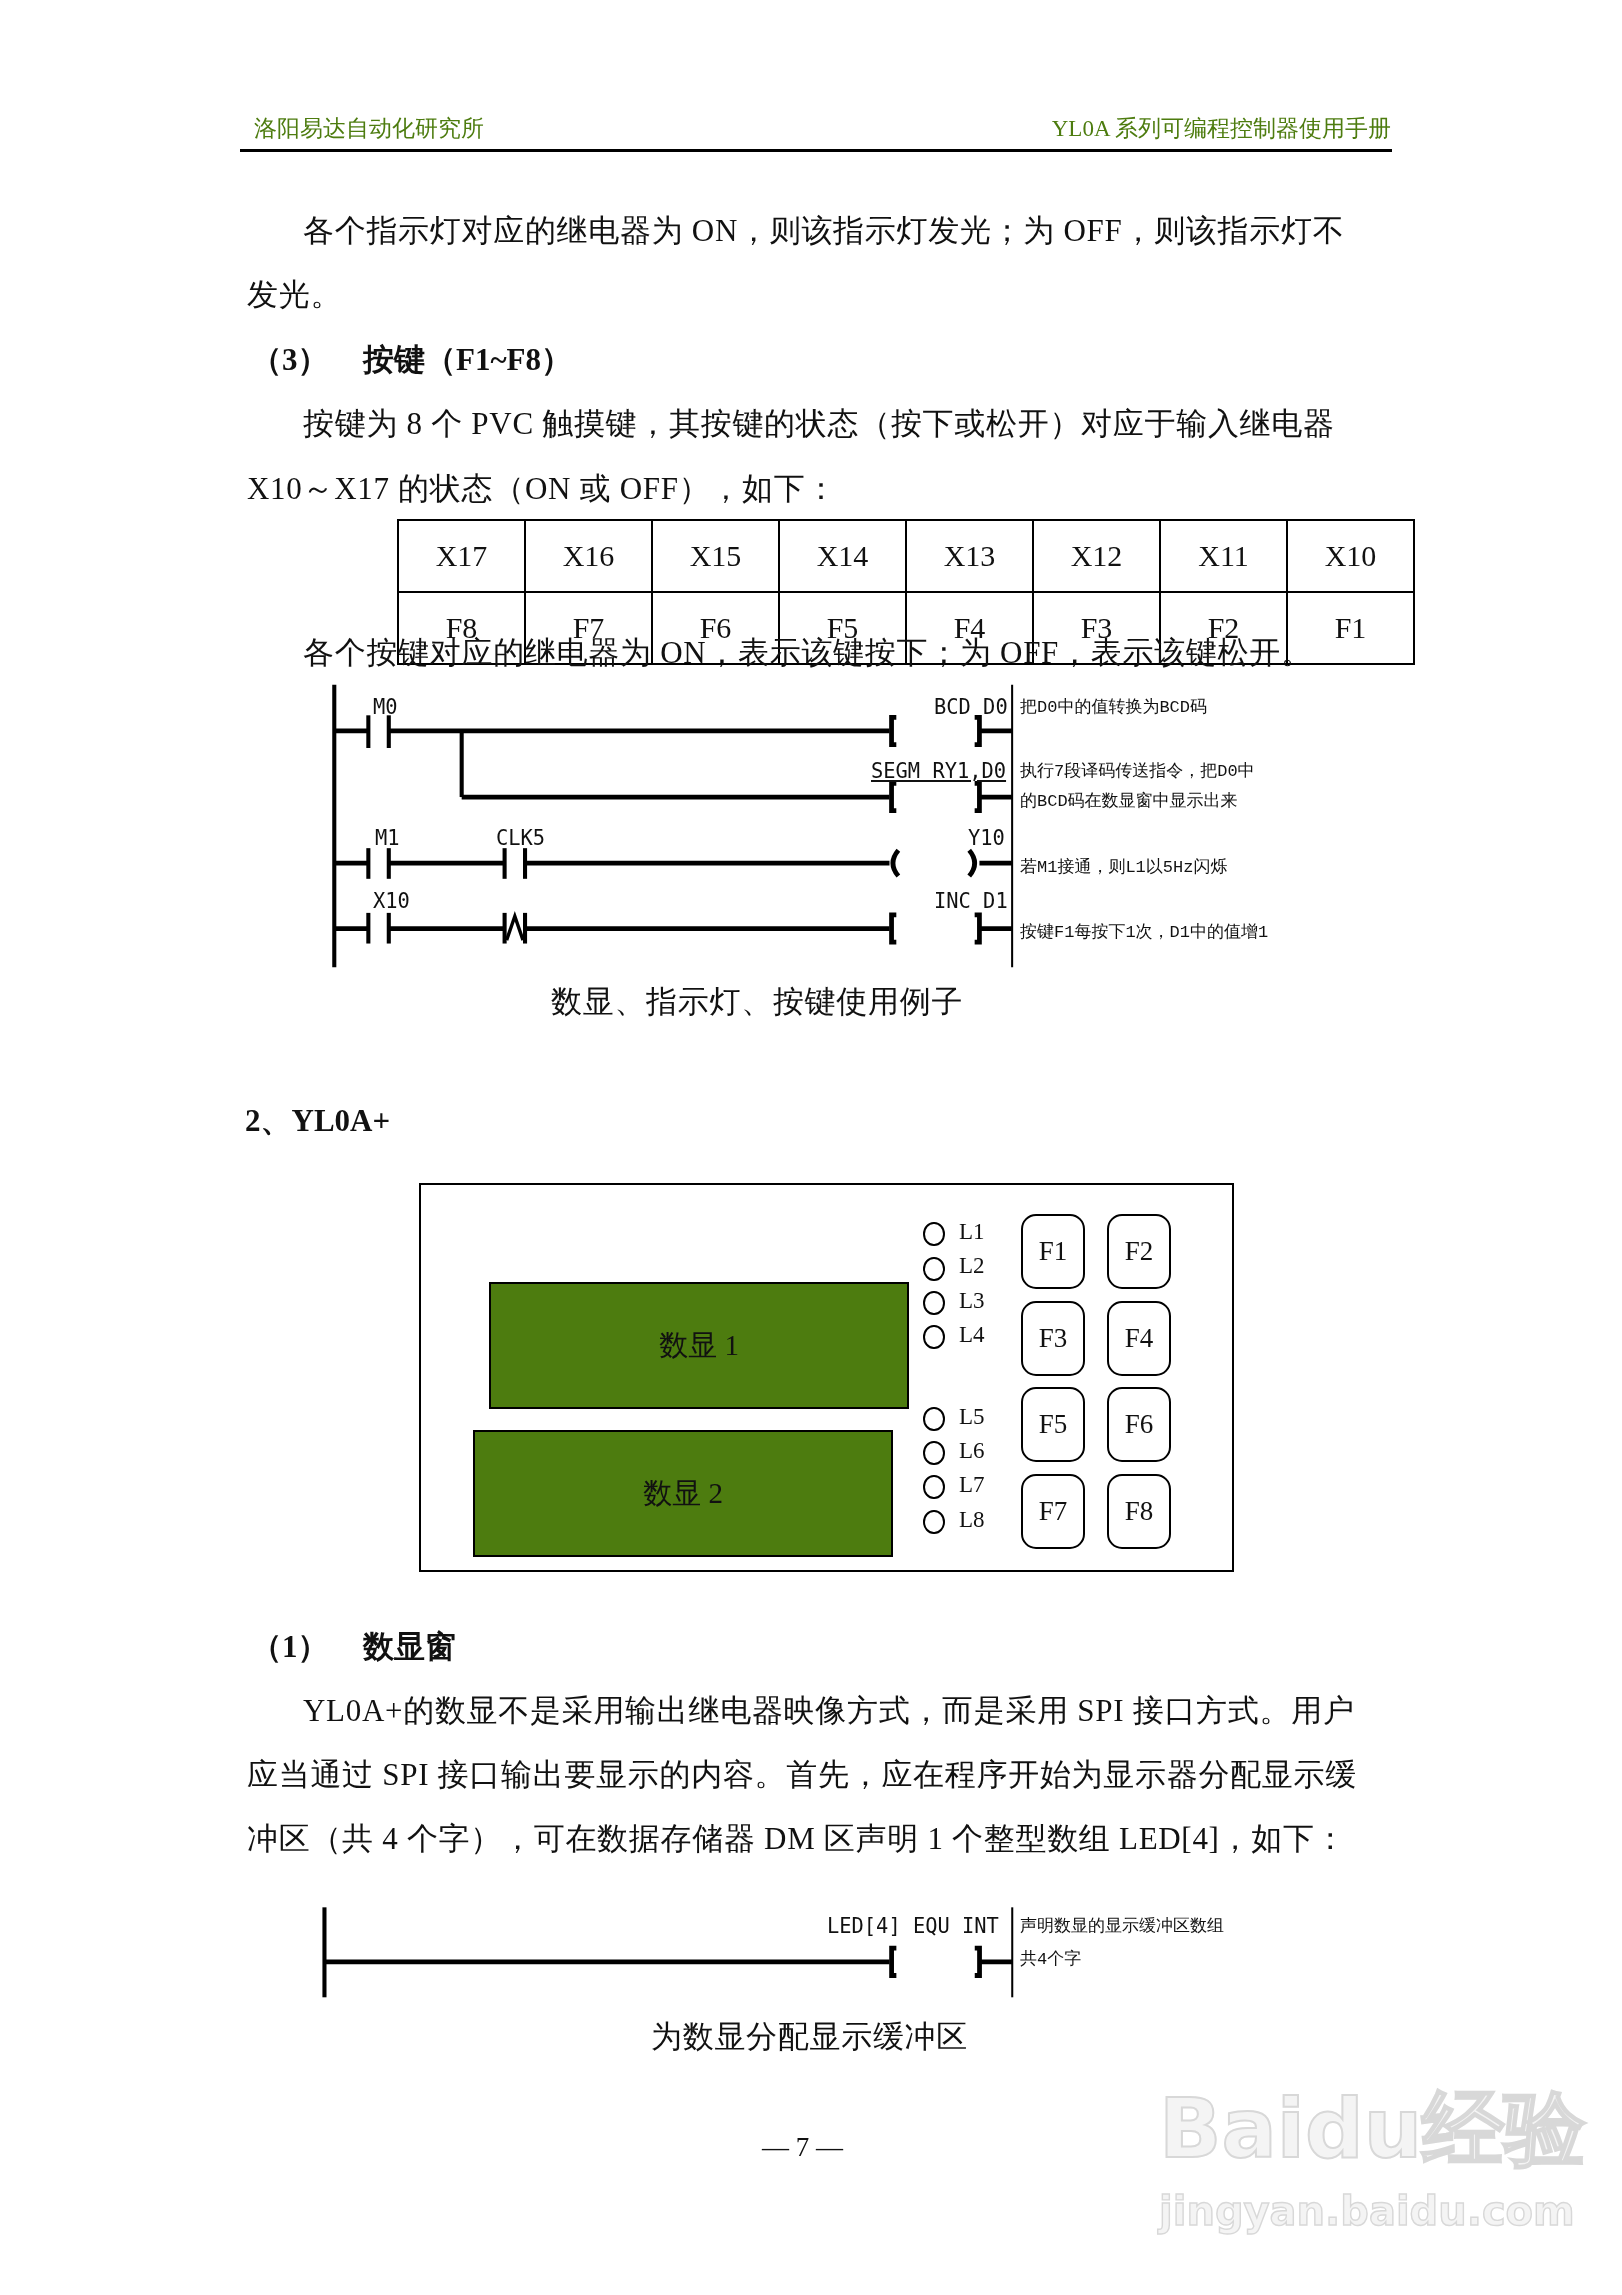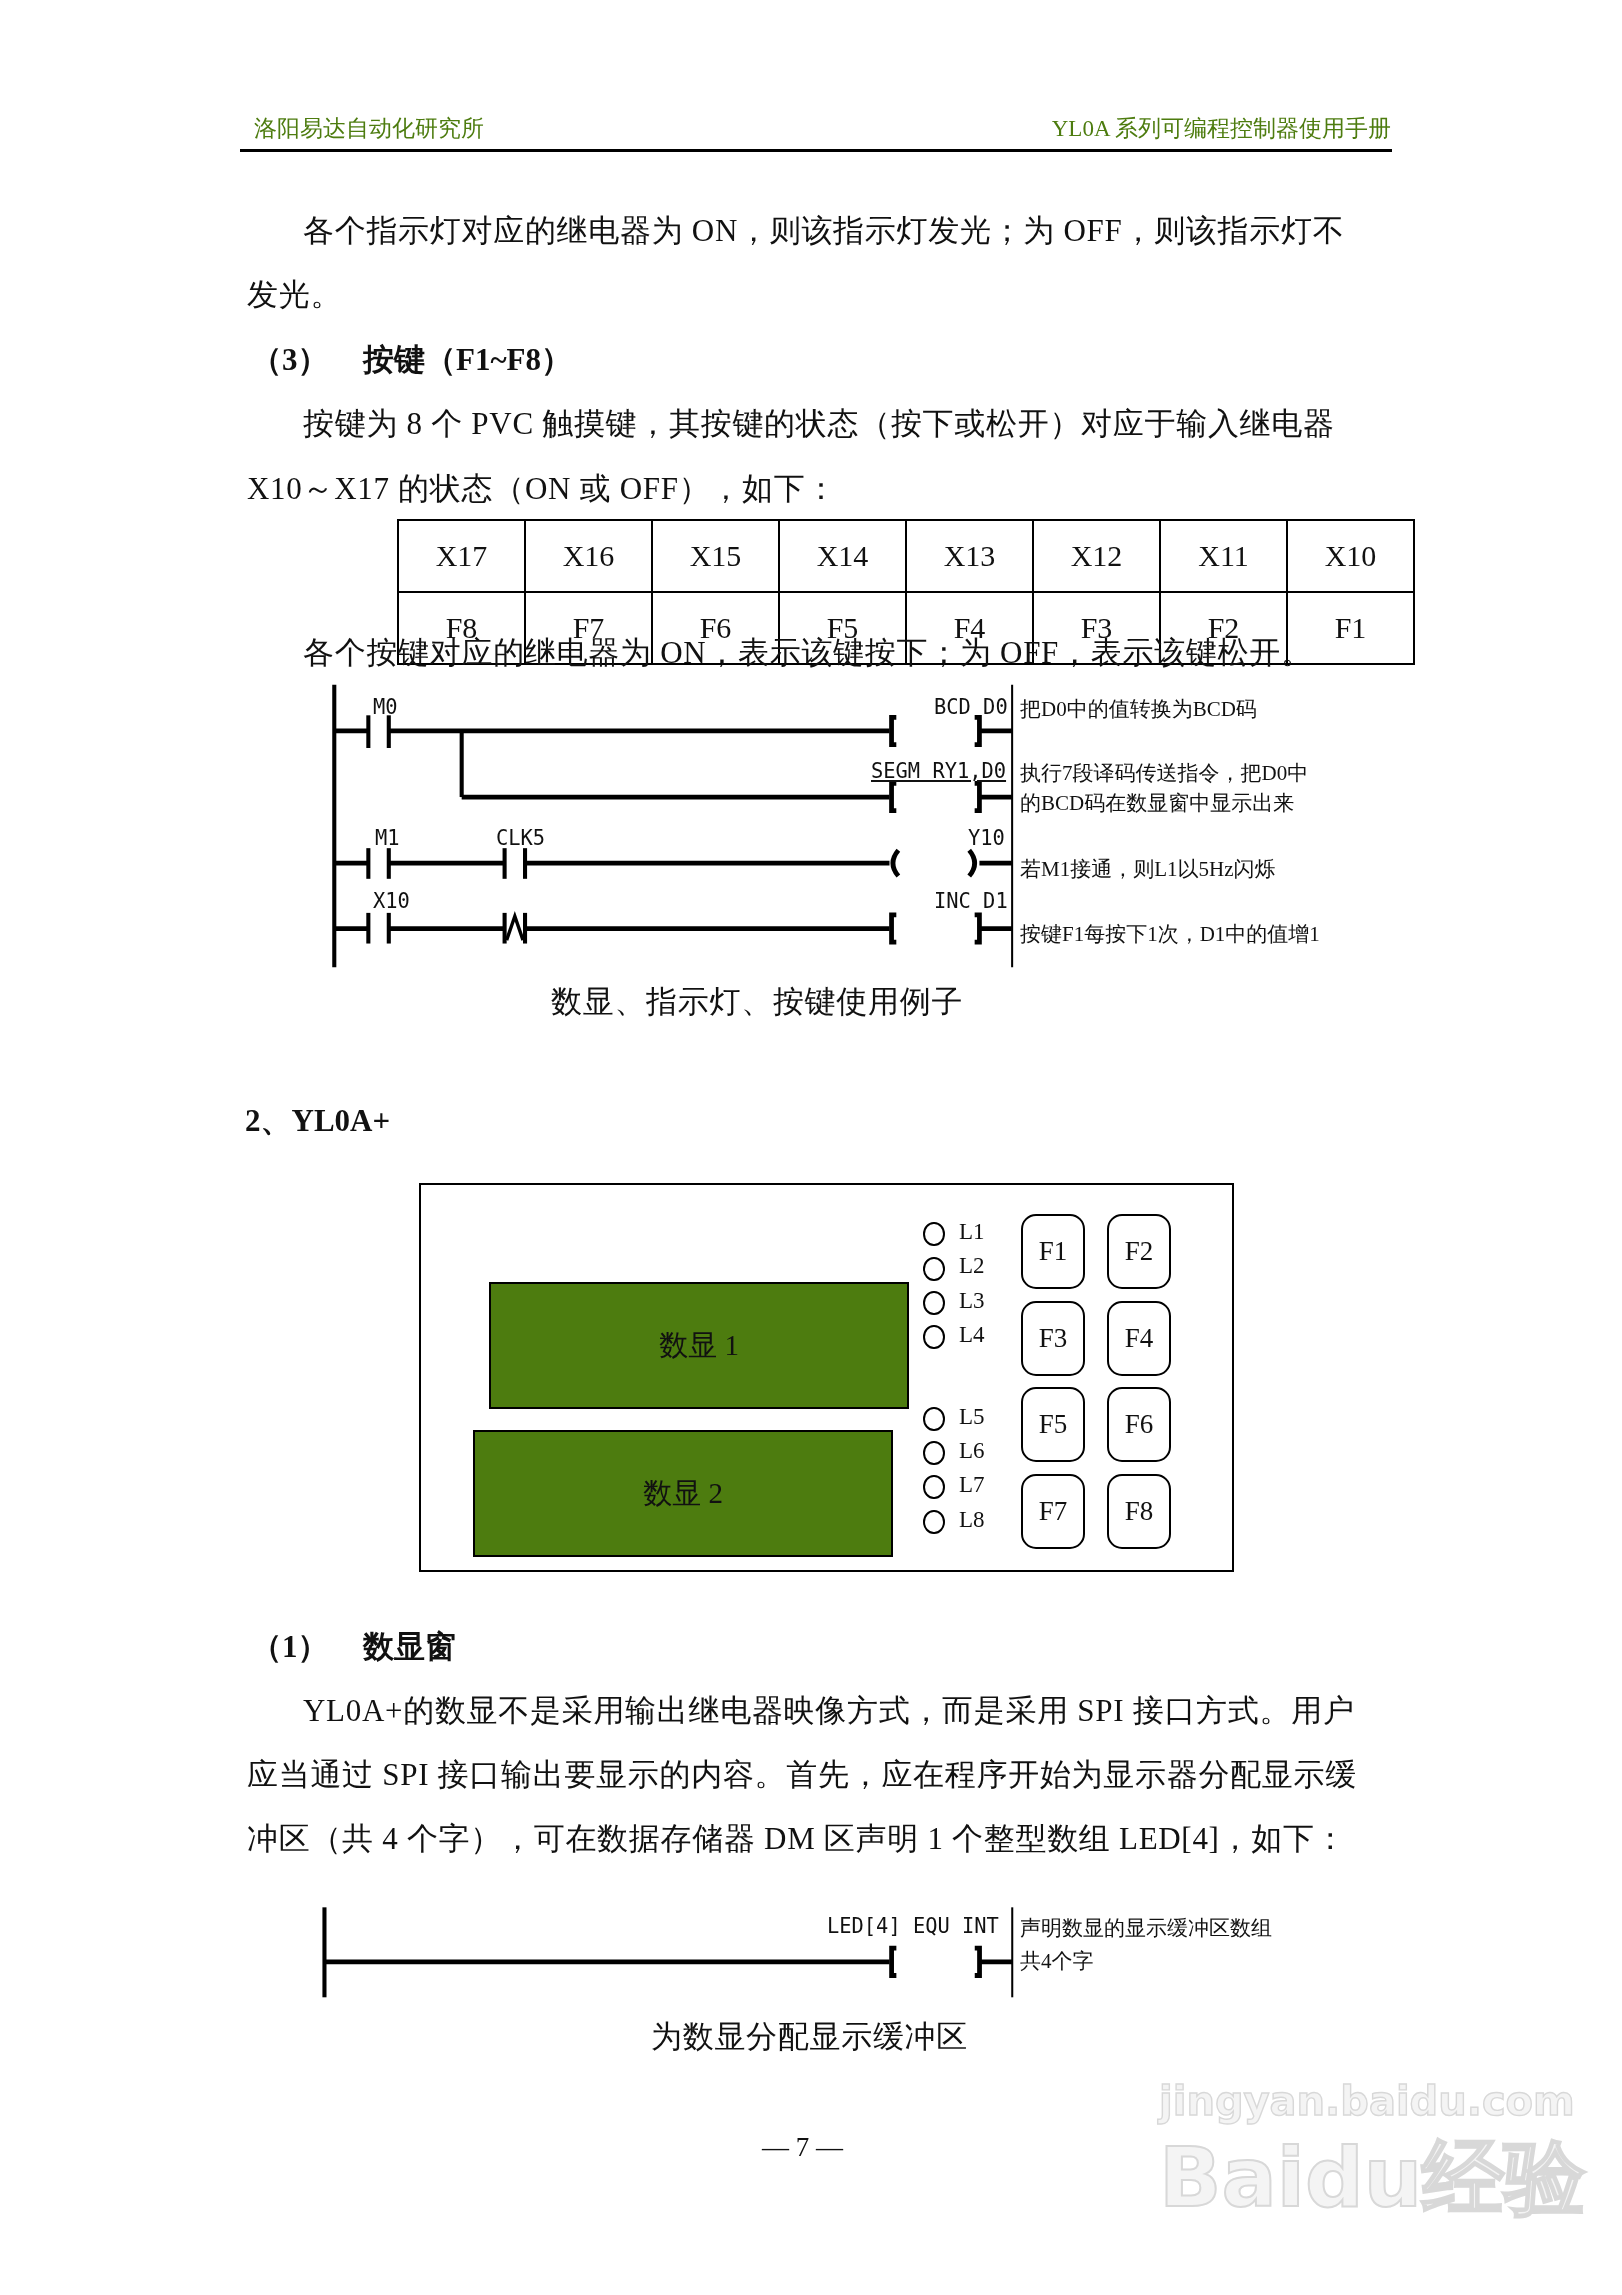--- a/index.html
+++ b/index.html
@@ -8,21 +8,21 @@
   .abs{position:absolute;white-space:nowrap;}
   .hdr{font-size:23px;top:113px;color:#4d7c0f;}
   .rule{position:absolute;left:240px;top:149px;width:1152px;height:3.4px;background:#000;}
   .p{font-size:31px;letter-spacing:0.7px;}
   .h{font-size:31px;font-weight:bold;}
   table.map{position:absolute;left:397px;top:519px;border-collapse:collapse;font-size:30px;}
   table.map td{border:2px solid #000;width:101px;height:46px;text-align:center;padding:12px;}
   table.map tr:first-child td{border-top-width:2.7px;}
   table.map tr:last-child td{border-bottom-width:2.7px;}
   .mono{font-family:"DejaVu Sans Mono","Liberation Mono",monospace;font-size:20.4px;}
-  .note{font-family:Liberation Serif, serif;font-size:21px;}
+  .note{font-family:Liberation Mono, monospace;font-size:17px;}
   .panel{position:absolute;left:419px;top:1183px;width:811px;height:385px;border:2.7px solid #000;}
   .disp{position:absolute;border:2.7px solid #000;background:#4d7c0f;}
   .disp span{position:absolute;left:0;right:0;top:50%;transform:translateY(-50%);text-align:center;font-size:29px;}
   .led{position:absolute;width:17.7px;height:20.4px;border:2px solid #000;border-radius:50%;}
   .ledlbl{position:absolute;font-size:23px;}
   .key{position:absolute;width:60px;height:71px;border:2.7px solid #000;border-radius:15px;text-align:center;line-height:71px;font-size:27px;}
   .wm{position:absolute;left:1159px;top:2075px;color:#e2e2e2;font-family:"DejaVu Sans","Liberation Sans",sans-serif;}
 </style>
 </head>
 <body>
@@ -182,16 +182,16 @@
   </svg>
   <div class="abs mono" style="left:827px;top:19px;">LED[4] EQU INT</div>
   <div class="abs note" style="left:1020px;top:19px;">声明数显的显示缓冲区数组</div>
   <div class="abs note" style="left:1020px;top:52px;">共4个字</div>
 </div>
 <div class="abs p" style="left:651px;top:2016px;">为数显分配显示缓冲区</div>
 
 <div class="abs" style="left:762px;top:2132px;font-size:27px;">— 7 —</div>
 
 <div class="wm">
+  <div style="font-size:82px;font-weight:bold;-webkit-text-stroke:2px #d8d8d8;color:#f4f4f4;">Baidu经验</div>
   <div style="font-size:40px;font-weight:bold;-webkit-text-stroke:1.4px #d8d8d8;color:#f4f4f4;margin-top:2.7px;">jingyan.baidu.com</div>
-  <div style="font-size:82px;font-weight:bold;-webkit-text-stroke:2px #d8d8d8;color:#f4f4f4;">Baidu经验</div>
 </div>
 
 
 </body></html>

